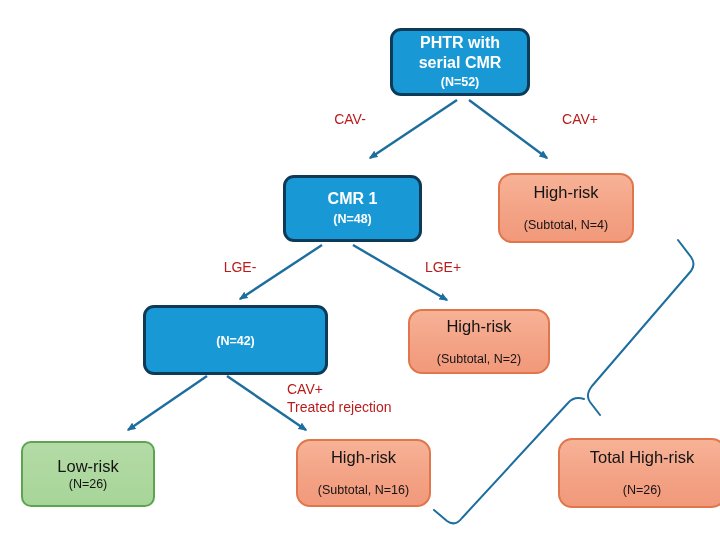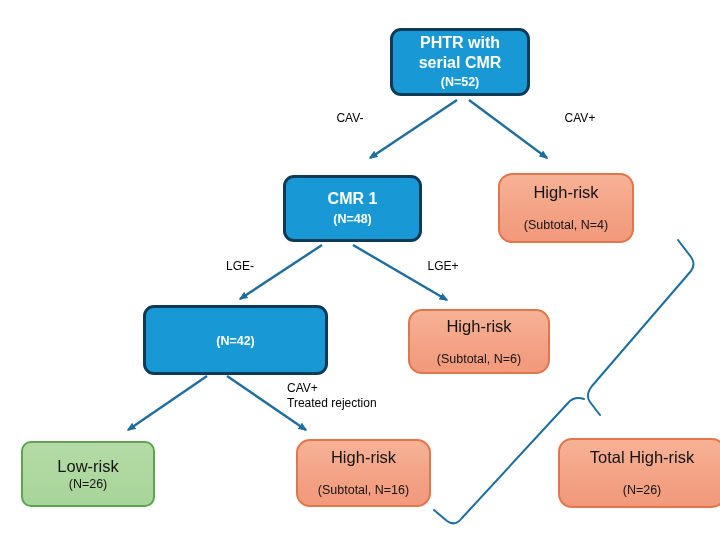--- a/index.html
+++ b/index.html
@@ -26,21 +26,21 @@
   }
   .warm .t{font-weight:500;font-size:16.5px;}
   .warm .s{font-weight:400;font-size:12.5px;margin-top:16px;}
   .green{
     background:linear-gradient(180deg,#B4DBA6 0%,#A7D598 100%);
     border:2px solid #5CA451;border-radius:10px;color:#141414;
   }
   .green .t{font-weight:500;font-size:16.5px;}
   .green .s{font-weight:400;font-size:12.5px;margin-top:1px;}
   .edge-label{
-    position:absolute;font-size:12px;color:#000000;text-align:center;
+    position:absolute;font-size:14px;color:#b91c1c;text-align:center;
     line-height:1.28;white-space:pre-line;
   }
   .edge-label.left-align{text-align:left;}
   svg{display:block;}
 </style>
 </head>
 <body>
 
 <div class="canvas">
 
@@ -82,21 +82,21 @@
     <div class="t">High-risk</div>
     <div class="s">(Subtotal, N=4)</div>
   </div>
 
   <div class="node blue" style="left:143px;top:305px;width:185px;height:70px;">
     <div class="s">(N=42)</div>
   </div>
 
   <div class="node warm" style="left:408px;top:309px;width:142px;height:65px;">
     <div class="t">High-risk</div>
-    <div class="s">(Subtotal, N=6)</div>
+    <div class="s">(Subtotal, N=2)</div>
   </div>
 
   <div class="node green" style="left:21px;top:441px;width:134px;height:66px;">
     <div class="t">Low-risk</div>
     <div class="s">(N=26)</div>
   </div>
 
   <div class="node warm" style="left:296px;top:439px;width:135px;height:68px;">
     <div class="t">High-risk</div>
     <div class="s">(Subtotal, N=16)</div>

